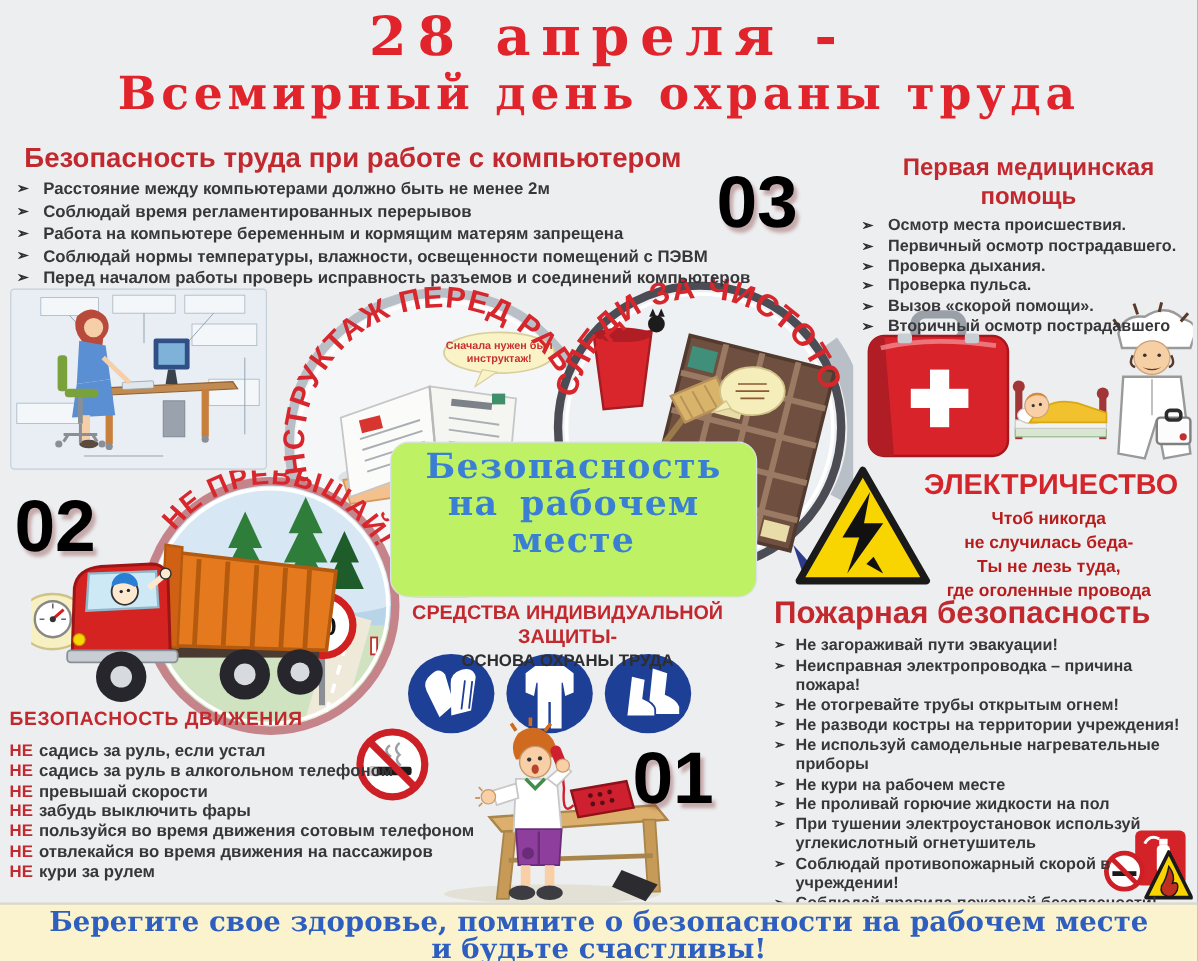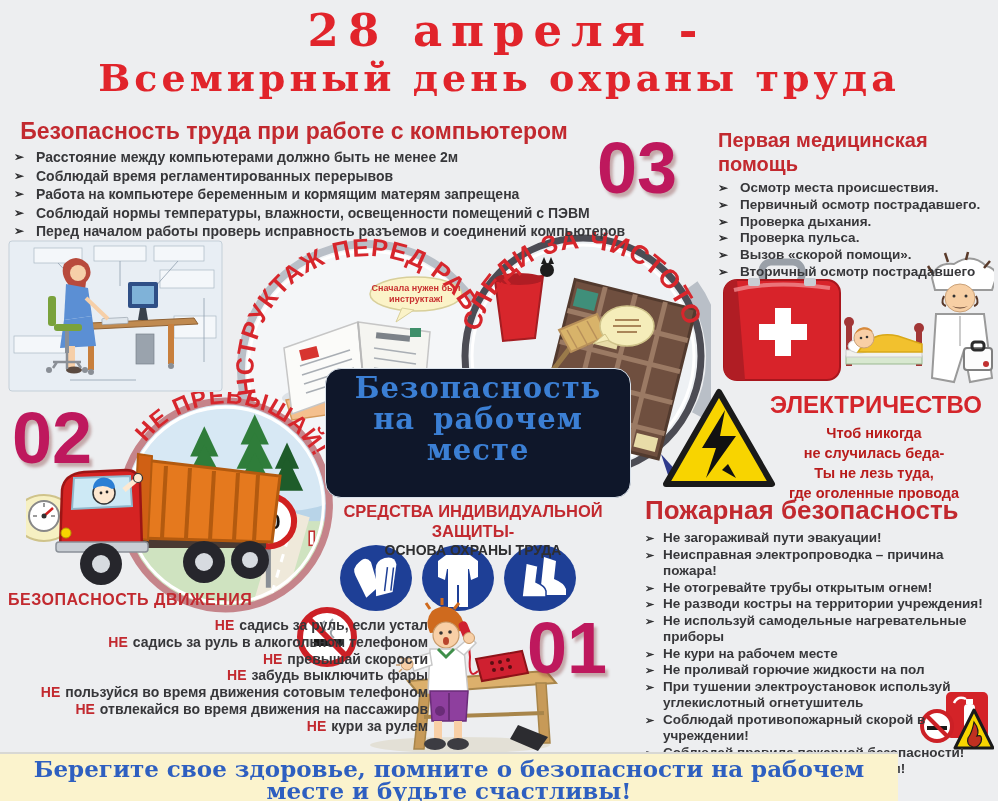--- a/index.html
+++ b/index.html
@@ -14,57 +14,57 @@
   .sec-title{color:#c2292f;font-weight:bold;}
   .brow{display:flex;color:#37373a;font-weight:bold;white-space:nowrap;}
   .brow .arr{flex:0 0 22px;color:#2e2e30;font-size:12px;line-height:inherit;}
   
   .computer{position:absolute;left:14px;top:118px;width:580px;z-index:3;}
   .computer .sec-title{font-size:23px;text-align:center;width:560px;line-height:26px;}
   .computer .brow{font-size:14px;line-height:18.5px;margin-top:0;}
   .computer .blist{margin-top:4px;}
   
   .firstaid{position:absolute;left:718px;top:128px;width:278px;z-index:3;}
-  .firstaid .sec-title{font-size:20px;line-height:24px;}
+  .firstaid .sec-title{font-size:20px;line-height:24px;text-align:center;}
   .firstaid .brow{font-size:13.5px;line-height:16.8px;}
   .firstaid .blist{margin-top:4px;}
   
-  .bignum{position:absolute;font-size:72px;font-weight:bold;color:#be185d;line-height:92px;
+  .bignum{position:absolute;font-size:61px;font-weight:bold;color:#000000;line-height:92px;
           text-shadow:3px 4px 3px rgba(120,40,40,.35);z-index:6;font-family:"Liberation Sans",sans-serif;}
   .num03{left:597px;top:122px;}
   .num02{left:12px;top:392px;}
   .num01{left:527px;top:602px;}
   
-  .slogan{position:absolute;left:325px;top:368px;width:306px;height:130px;background:#0f172a;
+  .slogan{position:absolute;left:325px;top:368px;width:306px;height:130px;background:#bef264;
           border:1px solid #d9e1ea;border-radius:16px;z-index:5;text-align:center;
           font-family:"DejaVu Serif",serif;font-weight:bold;color:#3b7fd4;
           font-size:29px;line-height:31px;letter-spacing:1px;word-spacing:7px;padding-top:4px;box-sizing:border-box;}
   
   .elec-title{position:absolute;left:770px;top:391px;width:210px;text-align:center;color:#d4252b;
               font-size:24px;font-weight:bold;z-index:3;}
   .elec-poem{position:absolute;left:762px;top:423px;width:224px;text-align:center;color:#b91c1c;
              font-size:14.5px;font-weight:bold;line-height:20px;z-index:3;}
   
   .drive{position:absolute;left:8px;top:587px;width:420px;z-index:4;}
   .drive .sec-title{font-size:16px;line-height:26px;letter-spacing:.5px;}
   .drive .drow{font-size:14px;line-height:16.8px;font-weight:bold;color:#37373a;white-space:nowrap;}
   .drive .ne{color:#c2292f;margin-right:5px;}
-  .drive .dlist{margin-top:4px;text-align:right;}
+  .drive .dlist{margin-top:4px;}
   
   .ppe-t{position:absolute;left:308px;top:501px;width:330px;text-align:center;z-index:3;}
   .ppe-t .t1{color:#c2292f;font-size:16.5px;font-weight:bold;line-height:20px;}
   .ppe-t .t2{color:#2e2e30;font-size:14px;font-weight:bold;line-height:19px;}
   
   .fire{position:absolute;left:645px;top:494px;width:352px;z-index:3;}
   .fire .sec-title{font-size:26px;line-height:32px;}
   .fire .brow{font-size:13.5px;line-height:16.5px;white-space:normal;}
   .fire .brow .arr{flex:0 0 18px;font-size:11px;}
   .fire .blist{margin-top:4px;}
   
-  .footer{position:absolute;left:0;bottom:0;width:898px;height:49px;background:#fbf3cd;
+  .footer{position:absolute;left:0;bottom:0;width:998px;height:49px;background:#fbf3cd;
           border-top:2px solid #d8d8d4;z-index:7;text-align:center;
           font-family:"DejaVu Serif",serif;font-weight:bold;color:#2e5fc0;
           font-size:23px;line-height:22px;padding:4px 30px 0;box-sizing:border-box;}
   svg{position:absolute;z-index:2;}
   svg.over{z-index:4;}
   .arc-red{fill:#d7262c;font-weight:bold;font-family:"Liberation Sans",sans-serif;}
 </style>
 </head>
 <body>
 

